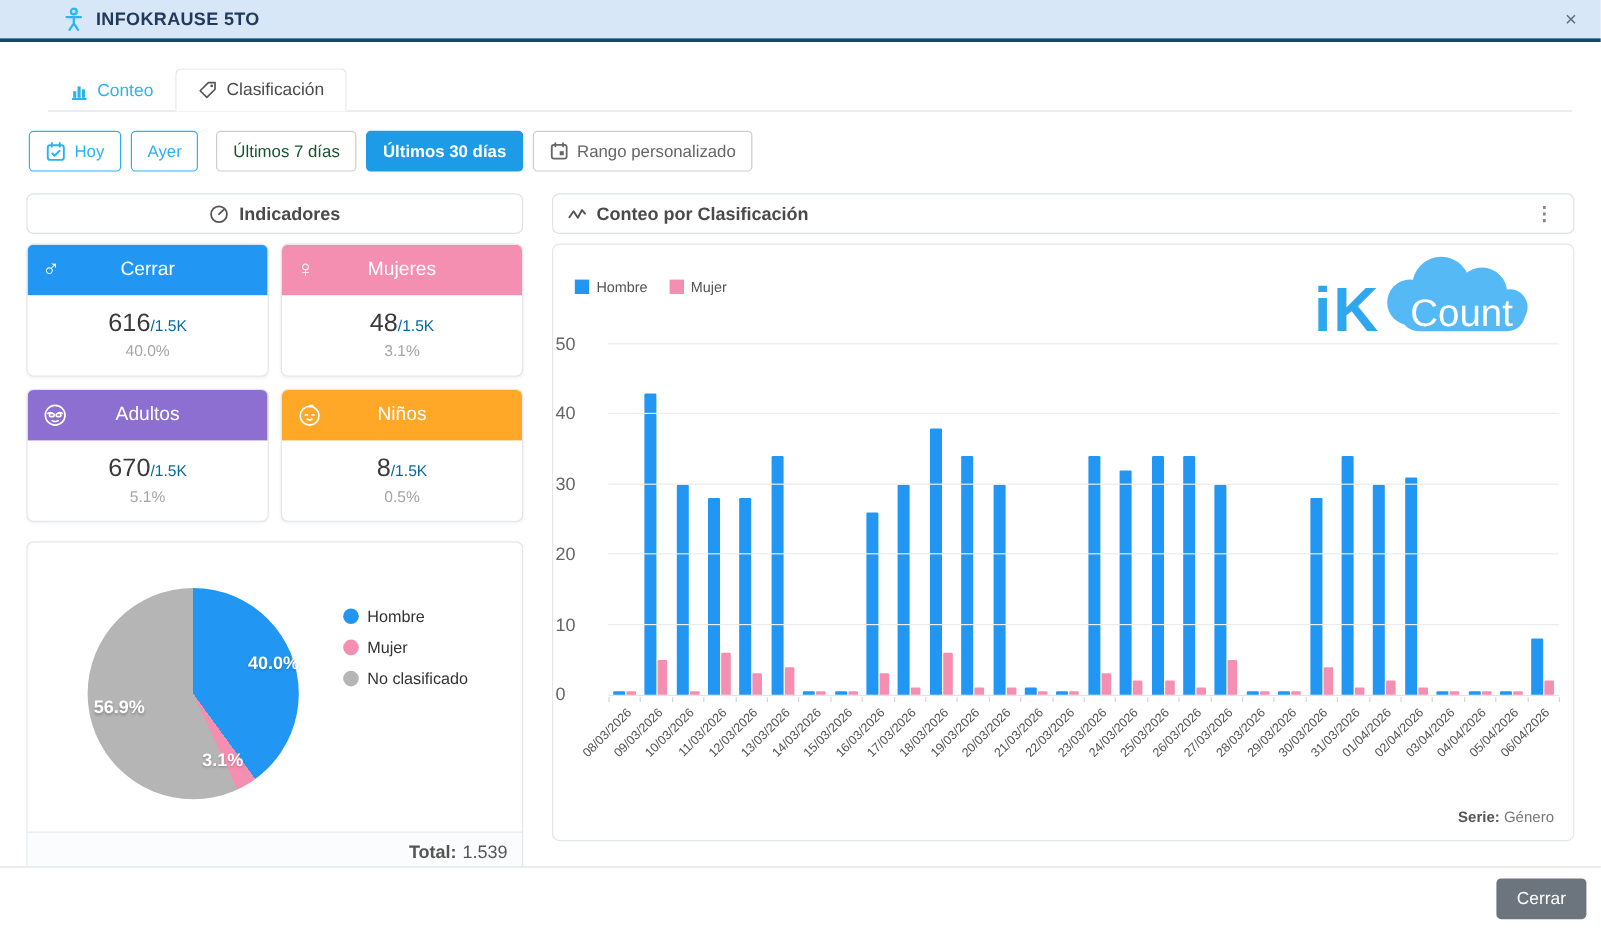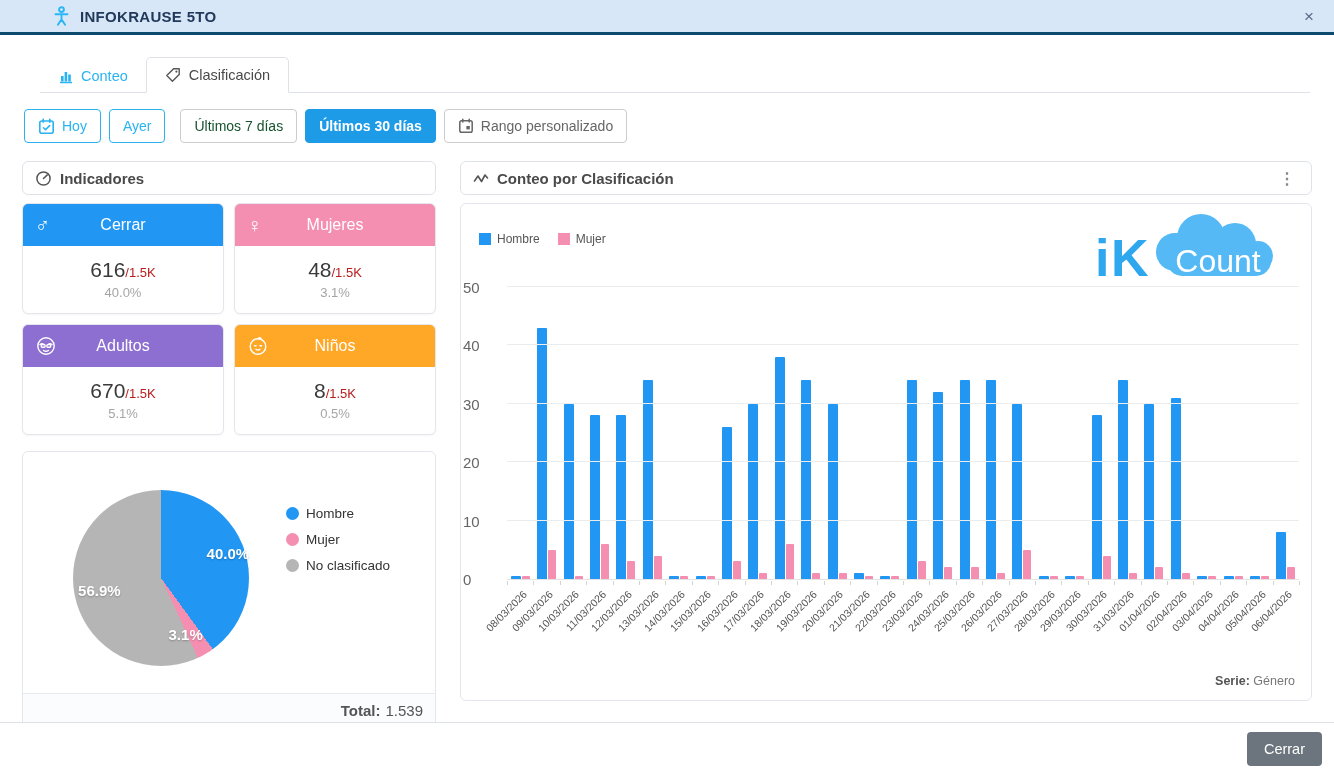--- a/index.html
+++ b/index.html
@@ -23,33 +23,33 @@
   .btn.cyan { border-color:#29b3f0; color:#29b3f0; }
   .btn.primary { background:#1d9be6; border-color:#1d9be6; color:#fff; font-weight:bold; }
   .btn.muted { color:#666; }
   .gap-l { margin-left:7px; }
 
   
   .main { display:flex; gap:24px; margin:18px 22px 0 22px; }
   .col-left { width:414px; flex:none; }
   .col-right { flex:1; }
 
-  .panel-header { border:1px solid #dfe3e8; border-radius:6px; height:34px; display:flex; align-items:center; gap:8px; padding:0 12px; font-size:15px; font-weight:bold; color:#4a4a4a; background:#fff; }
+  .panel-header { border:1px solid #dfe3e8; border-radius:6px; height:34px; display:flex; align-items:center; gap:8px; padding:0 12px; font-size:15px; font-weight:bold; color:#4a4a4a; background:#fff;justify-content:center; }
   .panel-header .spacer { flex:1; }
   .kebab { color:#888; font-size:16px; cursor:pointer; padding:0 4px; letter-spacing:0; }
 
   
   .cards-grid { display:grid; grid-template-columns:1fr 1fr; gap:10px; margin-top:8px; }
   .ind-card { border:1px solid #e3e6ea; border-radius:6px; overflow:hidden; background:#fff; box-shadow:0 1px 2px rgba(0,0,0,.04); }
   .ind-head { height:42px; display:flex; align-items:center; color:#fff; font-size:16px; padding:0 12px; }
   .ind-head .icon { width:26px; display:flex; }
   .ind-head .lbl { flex:1; text-align:center; margin-right:26px; }
   .ind-body { padding:12px 0 13px; text-align:center; }
   .ind-val { font-size:21px; color:#3a3a3a; }
-  .ind-val .den { font-size:13px; color:#b91c1c; }
+  .ind-val .den { font-size:13px; color:#0369a1; }
   .ind-pct { font-size:13px; color:#a5a5a5; margin-top:3px; }
 
   
   .pie-card { margin-top:16px; border:1px solid #e3e6ea; border-radius:6px; background:#fff; height:276px; position:relative; overflow:hidden; }
   .pie-wrap { position:absolute; left:50px; top:38px; width:176px; height:176px; }
   .pie { width:176px; height:176px; border-radius:50%; }
   .pie-label { position:absolute; color:#fff; font-weight:bold; font-size:15px; text-shadow:0 1px 2px rgba(0,0,0,.25); transform:translate(-50%,-50%); }
   .pl-0 { left:88%; top:36%; }
   .pl-1 { left:64%; top:82%; }
   .pl-2 { left:15%; top:57%; }

